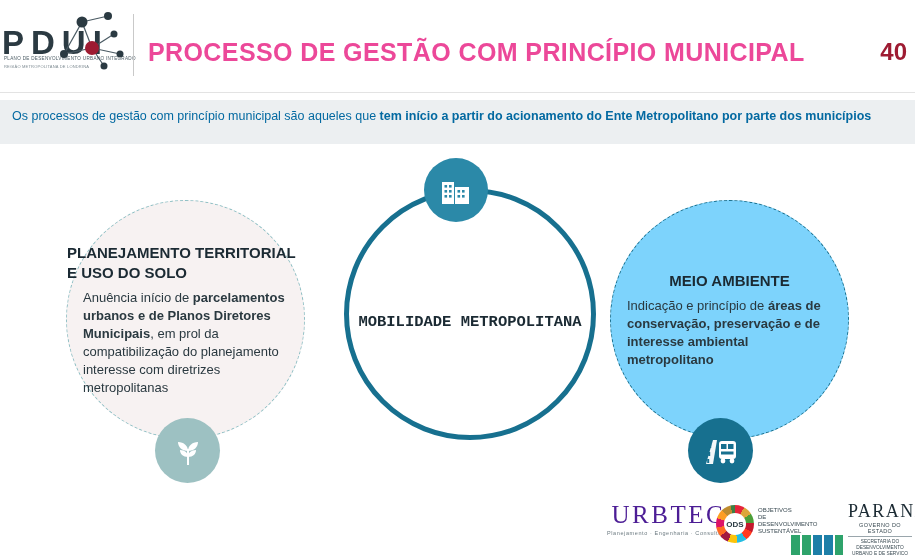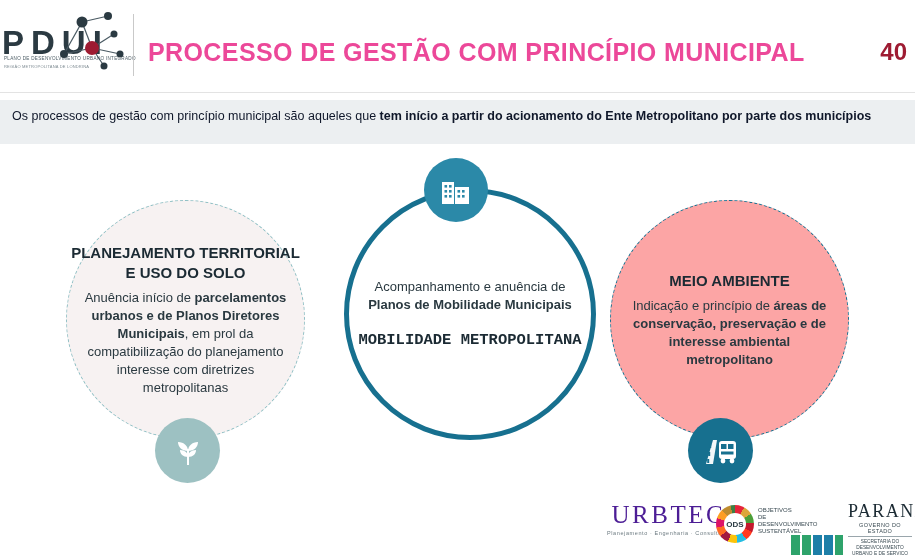--- a/index.html
+++ b/index.html
@@ -96,53 +96,53 @@
     position: absolute;
     left: 0; top: 100px;
     width: 915px;
     min-height: 44px;
     background: #eceff1;
     padding: 8px 12px 6px 12px;
     box-sizing: border-box;
   }
   .subtitle-text {
     font-size: 12.5px;
-    color: #0f172a;
+    color: #0369a1;
     line-height: 17px;
   }
   .subtitle-text b {
     font-weight: bold;
   }
   
   .circle {
     position: absolute;
     box-sizing: border-box;
     border-radius: 50%;
     display: flex;
     flex-direction: column;
     align-items: center;
     justify-content: center;
-    text-align: center;
+    text-align: left;
   }
   .circle-left {
     left: 66px; top: 200px;
     width: 239px; height: 239px;
     background: #f7f2f2;
     border: 1.5px dashed #8fbfc4;
   }
   .circle-center {
     left: 344px; top: 188px;
     width: 252px; height: 252px;
     background: #ffffff;
     border: 5px solid #17708f;
   }
   .circle-right {
     left: 610px; top: 200px;
     width: 239px; height: 239px;
-    background: #fca5a5;
+    background: #7dd3fc;
     border: 1.5px dashed #17708f;
   }
   .c-title {
     font-size: 15px;
     font-weight: bold;
     color: #1b2a33;
     line-height: 20px;
     margin: 0 0 6px 0;
   }
   .c-body {
@@ -325,21 +325,20 @@
       <span>Os processos de gestão com princípio municipal são aqueles que </span><b>tem início a partir do acionamento do Ente Metropolitano por parte dos municípios</b>
     </div>
   </div>
 
   <div class="circle circle-left">
     <div class="c-title">PLANEJAMENTO TERRITORIAL E USO DO SOLO</div>
     <div class="c-body"><span>Anuência início de </span><b>parcelamentos urbanos e de Planos Diretores Municipais</b><span>, em prol da compatibilização do planejamento interesse com diretrizes metropolitanas</span></div>
   </div>
 
   <div class="circle circle-center">
-    <div class="c-body"><span>Acompanhamento e anuência de </span><b>Planos de Mobilidade Municipais</b></div>
     <div class="c-big">MOBILIDADE METROPOLITANA</div>
   </div>
 
   <div class="circle circle-right">
     <div class="c-title">MEIO AMBIENTE</div>
     <div class="c-body"><span>Indicação e princípio de </span><b>áreas de conservação, preservação e de interesse ambiental metropolitano</b></div>
   </div>
 
   <div class="badge badge-building">
     <svg width="34" height="34" viewBox="0 0 34 34">

